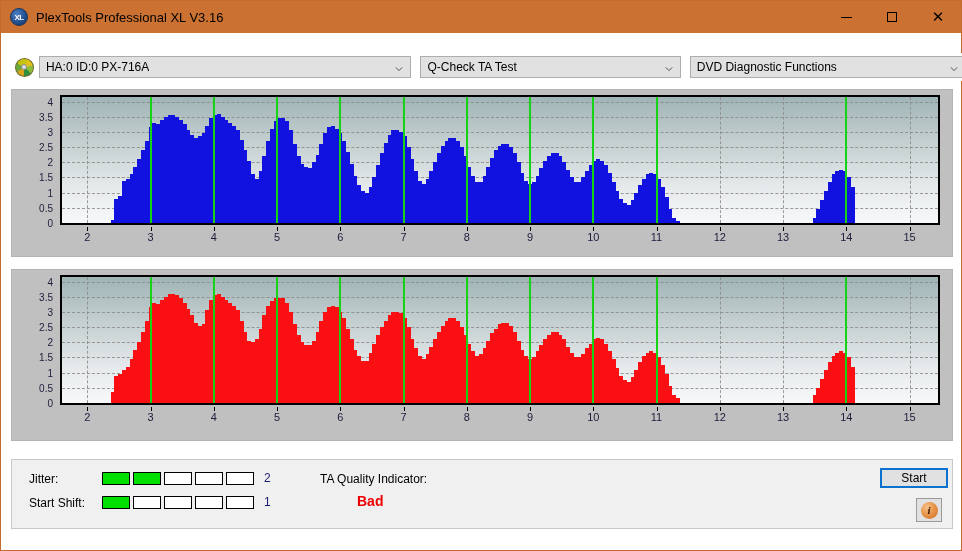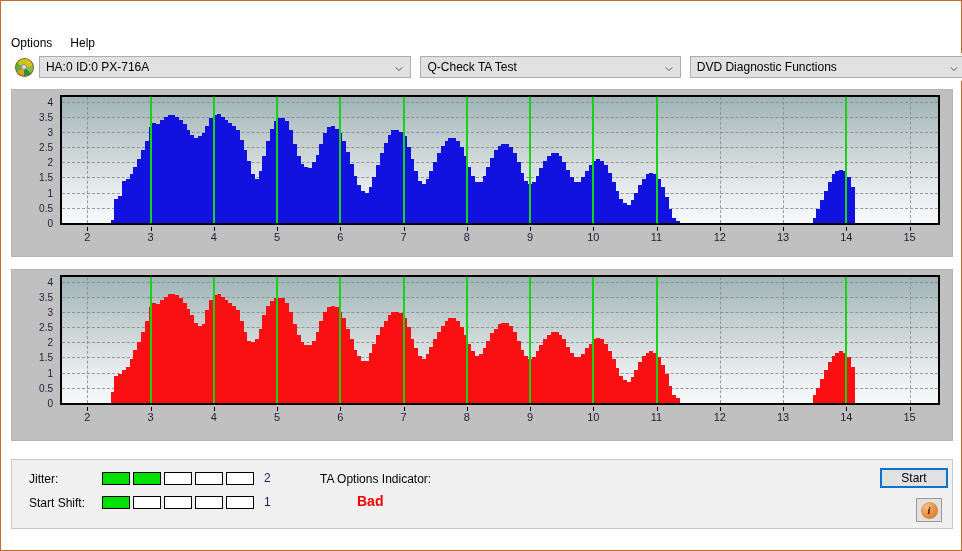--- a/index.html
+++ b/index.html
@@ -178,25 +178,36 @@
     background:#ffffff;border:1px solid #b9b9b9;box-sizing:border-box;
     display:flex;align-items:center;
   }
   .status-text{font-size:11px;color:#ef2b2b;padding-left:5px;}
 </style>
 </head>
 <body>
 
 <div id="app">
 
-
-  <div class="menubar">
-    <div class="menu-item">Options</div>
-    <div class="menu-item">Help</div>
+  <div class="titlebar">
+    <div class="title-icon">XL</div>
+    <div class="title-text">PlexTools Professional XL V3.16</div>
+    <div class="wincontrols">
+      <div class="wb">
+          <span class="min"></span>
+        </div>
+      <div class="wb">
+          <span class="max"></span>
+        </div>
+      <div class="wb">
+          <span class="cls">✕</span>
+        </div>
+    </div>
   </div>
+
 
   <div class="toolbar">
     <div class="disc-icon"></div>
     <div class="combo combo-1">
       <span class="cv">HA:0 ID:0  PX-716A</span>
       <svg class="arrow" viewBox="0 0 10 10">
           <path d="M1 3 L5 7 L9 3" fill="none" stroke="#4a4a4a" stroke-width="1.2"></path>
         </svg>
     </div>
     <div class="combo combo-3">
@@ -707,21 +718,21 @@
     <div class="lbl" style="left:17px;top:36px;">Start Shift:</div>
     <div class="meter" id="peak-meter" style="left:90px;top:36px;">
         <div class="cell on"></div>
         <div class="cell"></div>
         <div class="cell"></div>
         <div class="cell"></div>
         <div class="cell"></div>
       </div>
     <div class="meterval" style="left:252px;top:35px;">1</div>
 
-    <div class="tq-title" style="left:308px;top:12px;">TA Options Indicator:</div>
+    <div class="tq-title" style="left:308px;top:12px;">TA Quality Indicator:</div>
     <div class="tq-val" style="left:345px;top:33px;">Bad</div>
 
     <div class="startbtn">Start</div>
     <div class="infobtn">
       <div class="infocircle">i</div>
     </div>
   </div>
 
 
 </div>

